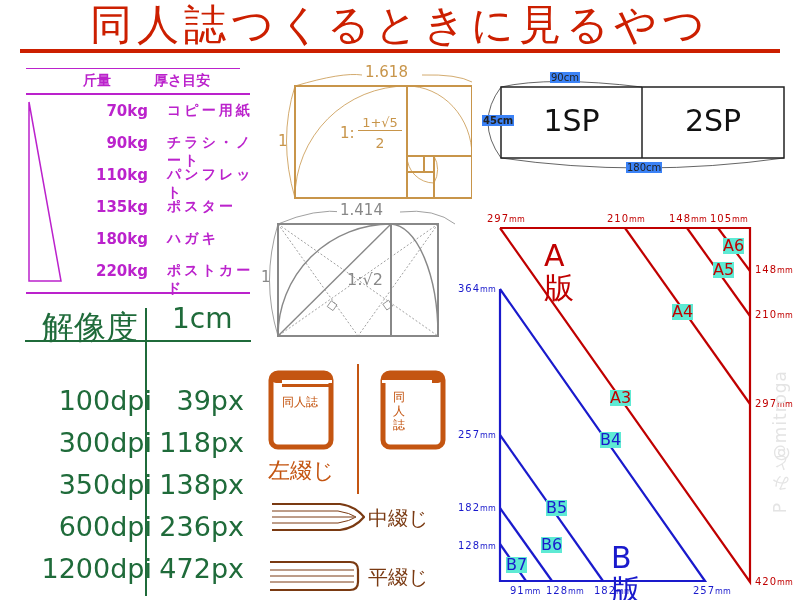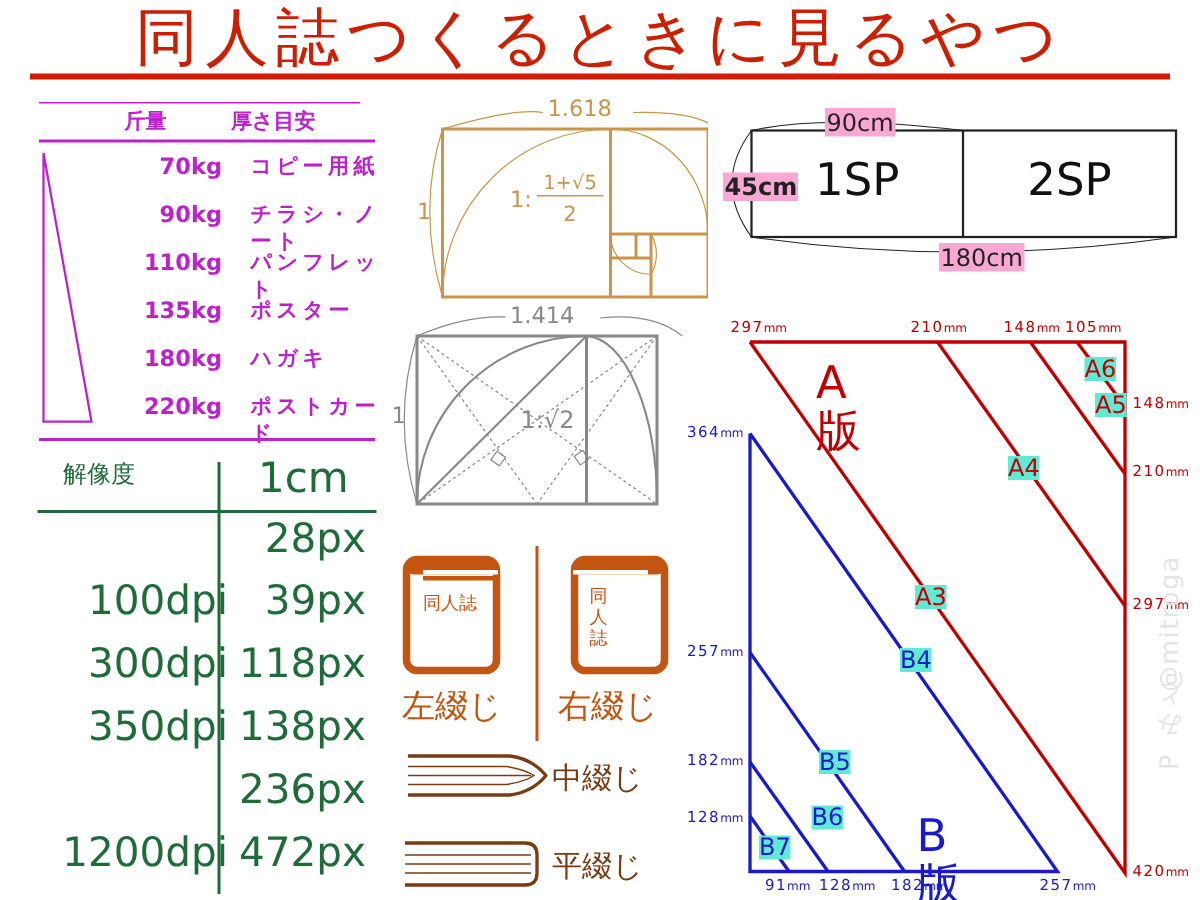--- a/index.html
+++ b/index.html
@@ -17,28 +17,28 @@
   
   #weights { left:26px; top:68px; width:230px; height:225px; color:#bb22cc;font-weight:bold; }
   #weights .hdr { position:absolute; top:4px; font-size:14px; }
   #weights .row { position:absolute; left:0; width:230px; height:30px; font-size:15px; }
   #weights .row .w { position:absolute; right:108px; text-align:right; }
   #weights .row .u { position:absolute; left:113px; letter-spacing:3px; font-size:14px;margin-left:28px; }
   .mg-line { position:absolute; background:#bb22cc; }
 
   
   #res { left:22px; top:300px; width:230px; height:300px; color:#1f6b3a; }
-  #res .hdr { position:absolute; top:6px; font-size:16px; }
+  #res .hdr { position:absolute; top:6px; font-size:32px; }
   #res .row { position:absolute; left:0; width:230px; height:42px; font-size:27px; }
   #res .row .d { position:absolute; right:100px; text-align:right; }
   #res .row .p { position:absolute; right:8px; text-align:right; }
 
   
   #sp .cell { position:absolute; font-size:30px; color:#111; text-align:center; }
-  .lbl-small { position:absolute; font-size:16px; color:#222; background:#f9a8d4; padding:0 1px; }
+  .lbl-small { position:absolute; font-size:10px; color:#222; background:#3b82f6; padding:0 1px; }
 
   
   .red { color:#c00000; }
   .blue { color:#1a1acc; }
   .mm { position:absolute; font-size:10px; letter-spacing:1px; }
   .mm small { font-size:8px; letter-spacing:0; }
   .szl { position:absolute; font-size:16px; background:#5eead4; line-height:16px; }
 
   .bindlbl { position:absolute; font-size:22px; color:#c45511; }
   .bindlbl2 { position:absolute; font-size:20px; color:#7a3a12; }
@@ -90,35 +90,35 @@
   <div class="mg-line" style="left:0;top:224px;width:224px;height:2px;"></div>
 </div>
 
 <div id="res" class="abs">
   <div class="hdr" style="left:20px;">解像度</div>
   <div class="hdr" style="left:150px;font-size:28px;top:2px;">1cm</div>
   <div class="abs" style="left:3px;top:40px;width:226px;height:2px;background:#1f6b3a;"></div>
   <div class="abs" style="left:123px;top:8px;width:2px;height:288px;background:#1f6b3a;"></div>
 
   <div class="row" style="top:44px;">
-    <span class="p">28px</span>
   </div>
   <div class="row" style="top:85px;">
     <span class="d">100dpi</span>
     <span class="p">39px</span>
   </div>
   <div class="row" style="top:127px;">
     <span class="d">300dpi</span>
     <span class="p">118px</span>
   </div>
   <div class="row" style="top:169px;">
     <span class="d">350dpi</span>
     <span class="p">138px</span>
   </div>
   <div class="row" style="top:211px;">
+    <span class="d">600dpi</span>
     <span class="p">236px</span>
   </div>
   <div class="row" style="top:253px;">
     <span class="d">1200dpi</span>
     <span class="p">472px</span>
   </div>
 </div>
 
 <div class="abs" style="left:248px;top:60px;width:200px;height:145px;margin-left:24px;">
   <svg width="200" height="145" style="position:absolute;left:0;top:0;">
@@ -203,21 +203,21 @@
   <div class="szl" style="left:544px;top:240px;font-size:30px;line-height:32px;background:none;">A版</div>
   <div class="mm" style="left:487px;top:213px;"><span>297</span><small>mm</small></div>
   <div class="mm" style="left:607px;top:213px;"><span>210</span><small>mm</small></div>
   <div class="mm" style="left:669px;top:213px;"><span>148</span><small>mm</small></div>
   <div class="mm" style="left:710px;top:213px;"><span>105</span><small>mm</small></div>
   <div class="mm" style="left:755px;top:264px;"><span>148</span><small>mm</small></div>
   <div class="mm" style="left:755px;top:309px;"><span>210</span><small>mm</small></div>
   <div class="mm" style="left:755px;top:398px;"><span>297</span><small>mm</small></div>
   <div class="mm" style="left:755px;top:576px;"><span>420</span><small>mm</small></div>
   <div class="szl" style="left:723px;top:238px;">A6</div>
-  <div class="szl" style="left:730px;top:262px;">A5</div>
+  <div class="szl" style="left:713px;top:262px;">A5</div>
   <div class="szl" style="left:672px;top:304px;">A4</div>
   <div class="szl" style="left:610px;top:390px;">A3</div>
 </div>
 
 <div class="abs blue" style="left:0;top:0;">
   <div class="szl" style="left:611px;top:542px;font-size:30px;line-height:32px;background:none;">B版</div>
   <div class="mm" style="left:458px;top:283px;"><span>364</span><small>mm</small></div>
   <div class="mm" style="left:458px;top:429px;"><span>257</span><small>mm</small></div>
   <div class="mm" style="left:458px;top:502px;"><span>182</span><small>mm</small></div>
   <div class="mm" style="left:458px;top:540px;"><span>128</span><small>mm</small></div>
@@ -246,21 +246,20 @@
   <svg class="abs" style="left:120px;top:10px;" width="66" height="80">
     <rect x="3" y="3" width="60" height="74" rx="7" fill="none" stroke="#c45511" stroke-width="5"></rect>
     <rect x="3" y="3" width="60" height="10" rx="5" fill="#c45511"></rect>
     <rect x="2" y="10" width="50" height="3" fill="#fff"></rect>
   </svg>
   <div class="abs" style="left:133px;top:30px;font-size:12px;line-height:14px;color:#c45511;width:14px;">
     <div>同</div>
     <div>人</div>
     <div>誌</div>
   </div>
-  <div class="bindlbl" style="left:112px;top:96px;">右綴じ</div>
 
   <svg class="abs" style="left:10px;top:140px;" width="95" height="35">
     <path d="M2,4 L70,4 Q85,6 94,17 Q85,28 70,30 L2,30" fill="none" stroke="#7a3a12" stroke-width="2.2"></path>
     <path d="M2,11 L68,11 Q80,13 86,17 Q80,21 68,23 L2,23" fill="none" stroke="#7a3a12" stroke-width="1"></path>
     <line x1="2" y1="17" x2="84" y2="17" stroke="#7a3a12" stroke-width="1"></line>
   </svg>
   <div class="bindlbl2" style="left:108px;top:145px;">中綴じ</div>
 
   <svg class="abs" style="left:8px;top:198px;" width="95" height="35">
     <path d="M2,4 L82,4 Q90,4 90,12 L90,24 Q90,32 82,32 L2,32" fill="none" stroke="#7a3a12" stroke-width="2.2"></path>

